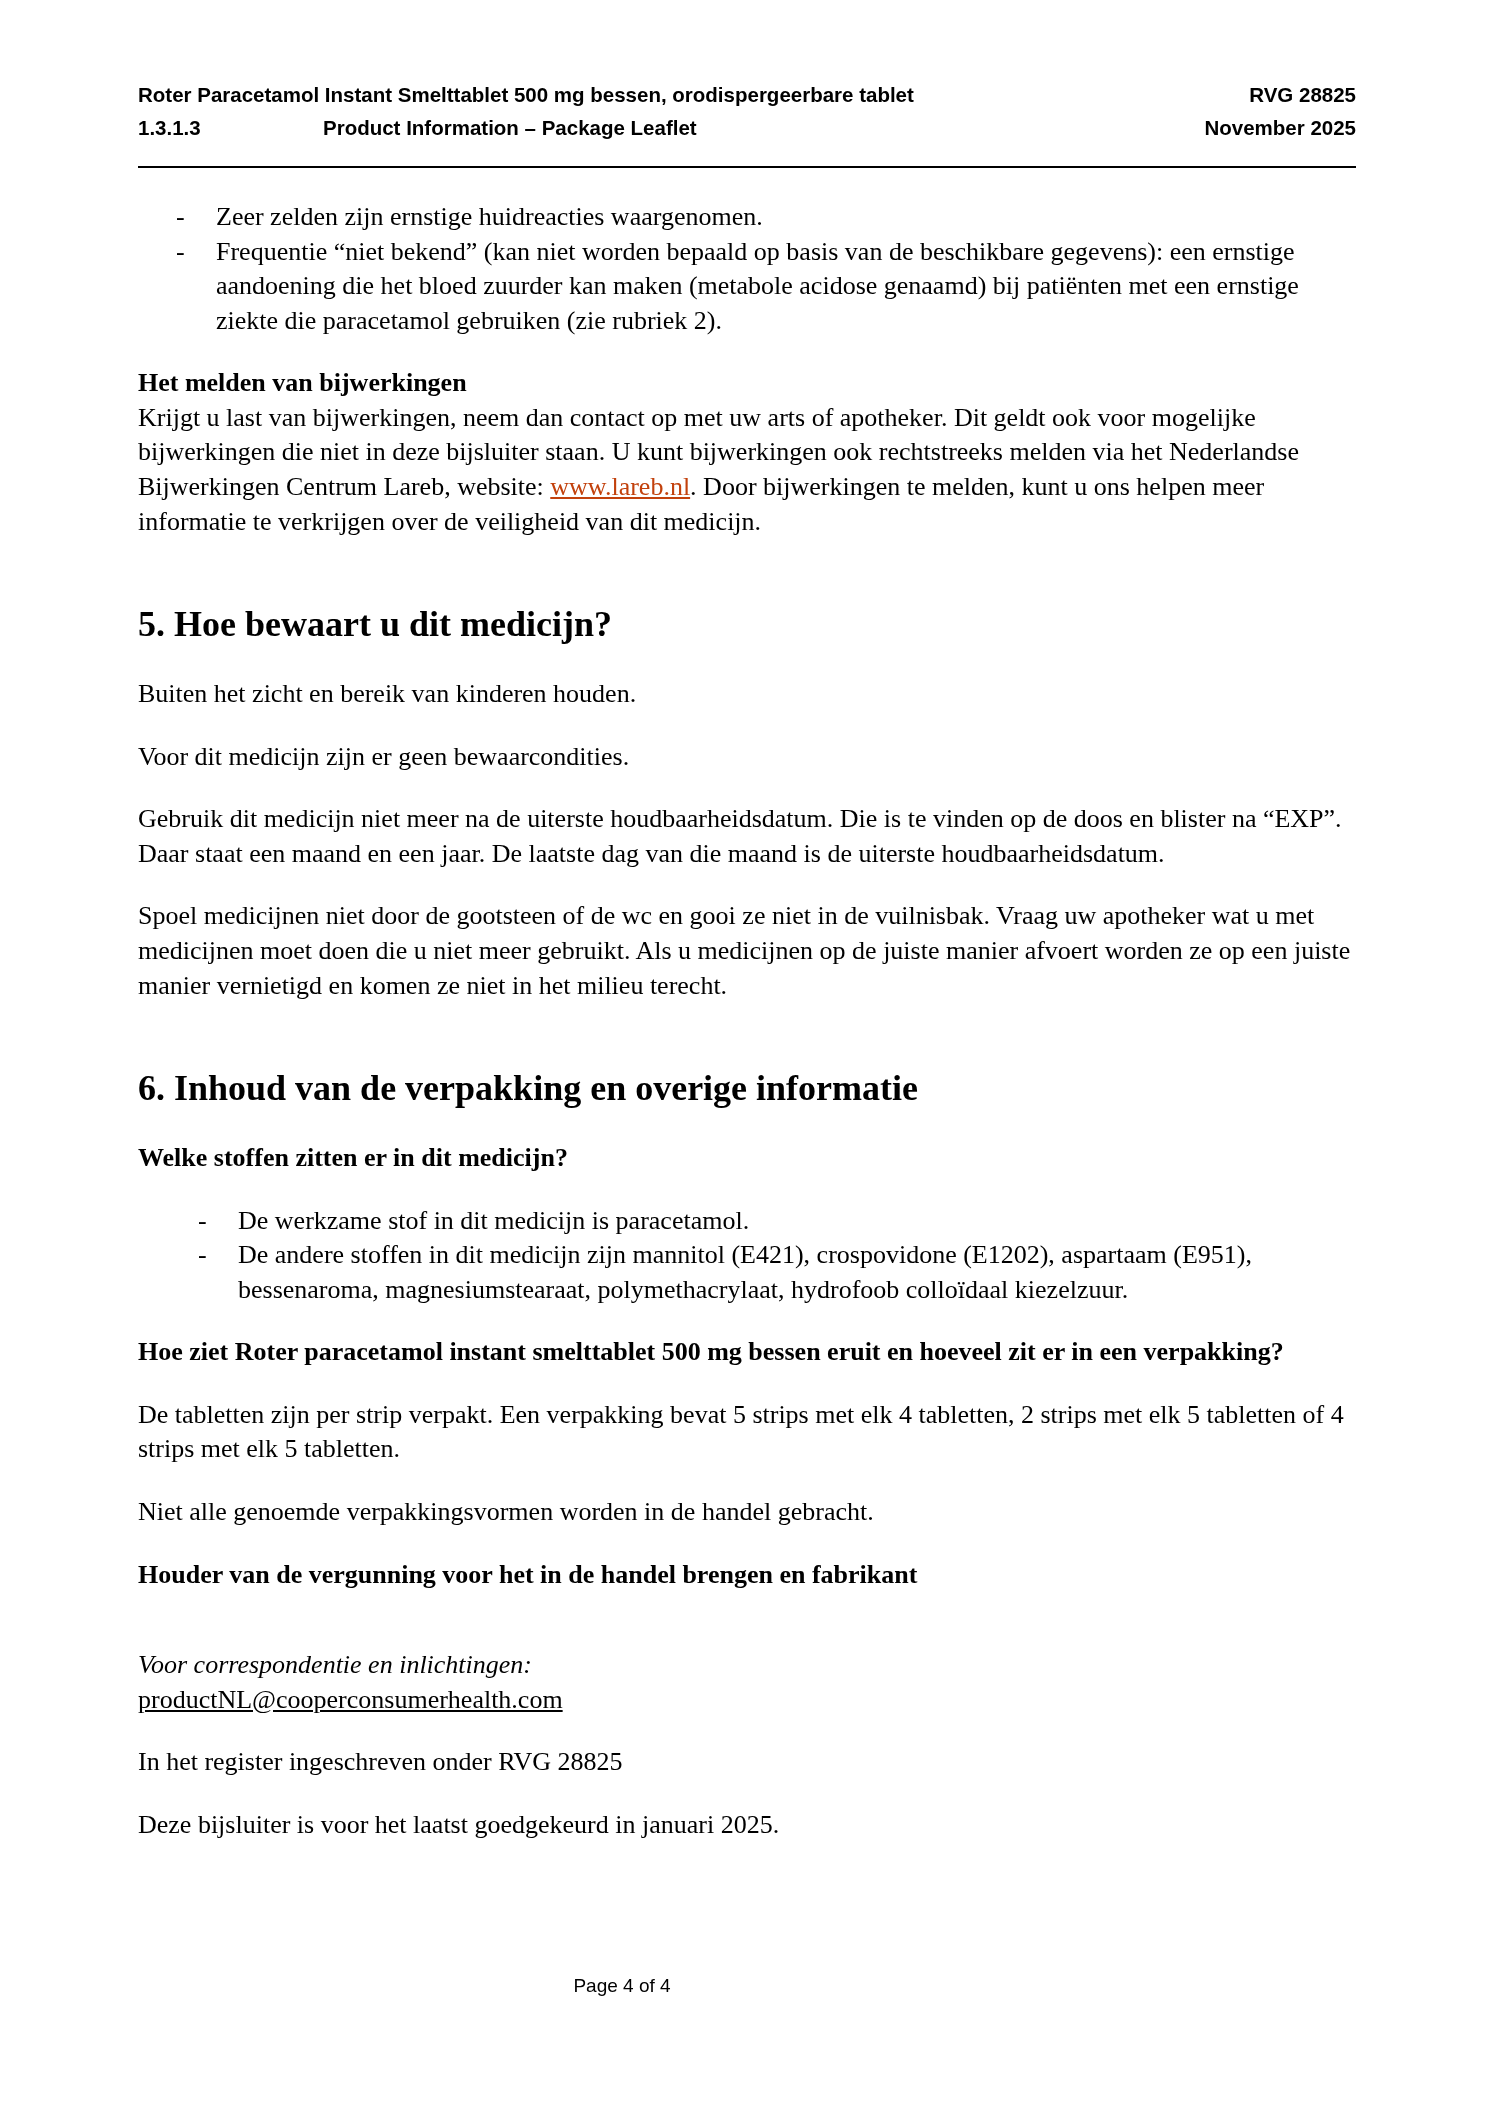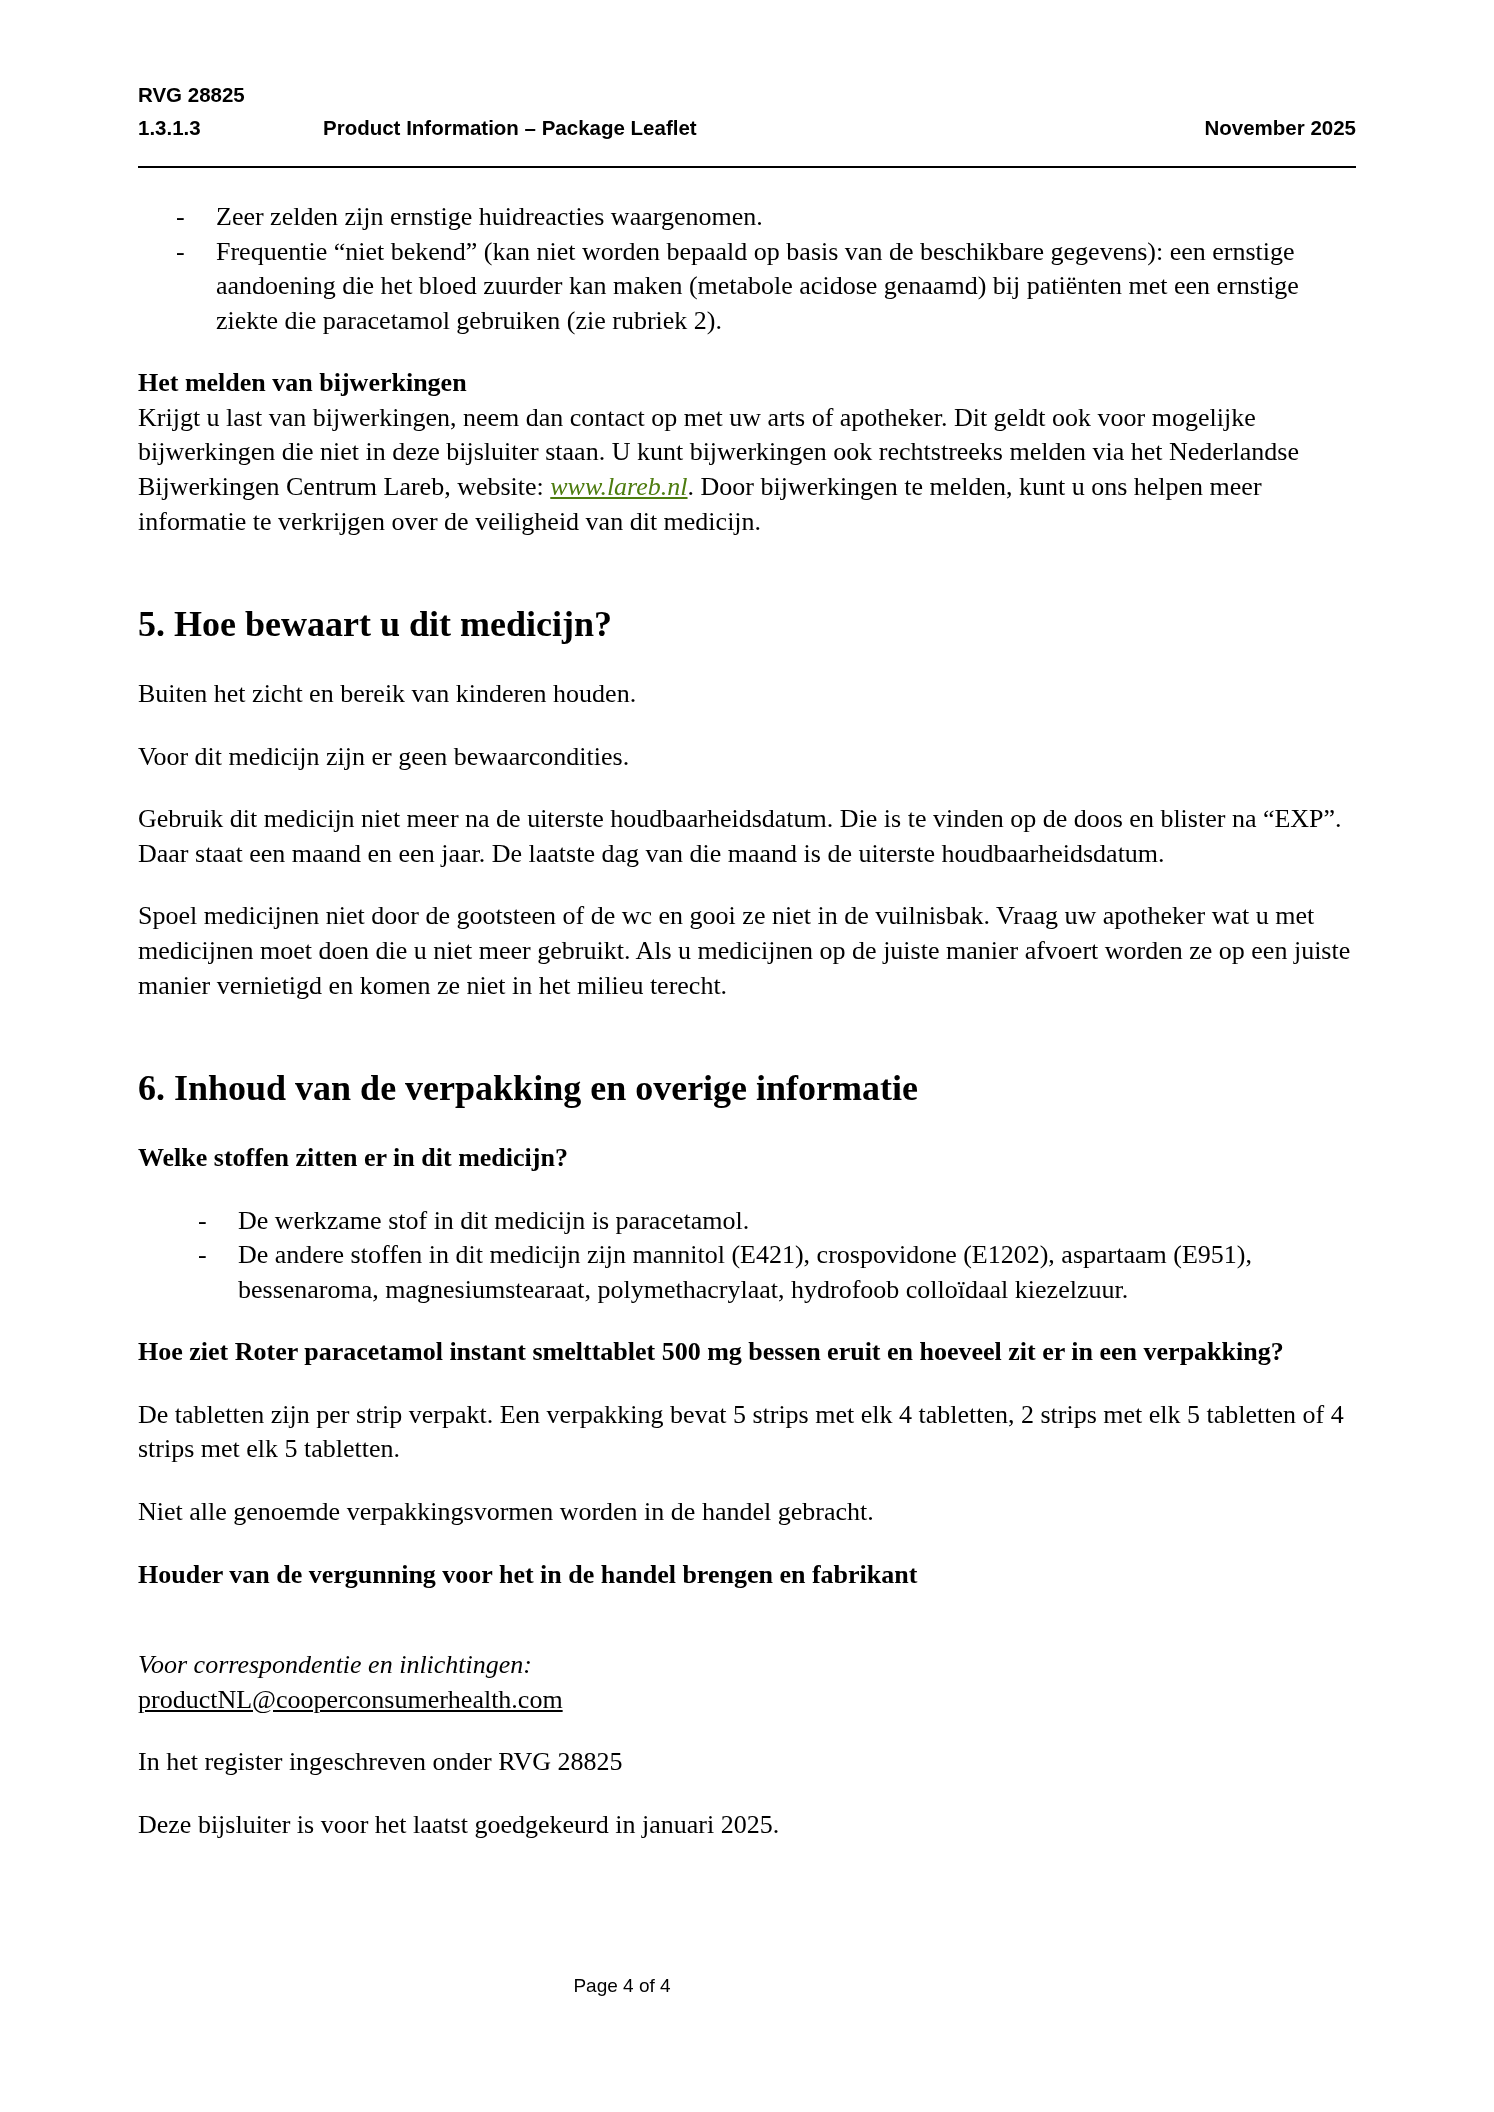--- a/index.html
+++ b/index.html
@@ -101,23 +101,22 @@
     top: 0;
   }
   ul.dash-list.indented li {
     padding-left: 100px;
   }
   ul.dash-list.indented li .dash {
     left: 60px;
   }
 
   a.weblink {
-    color: #4d7c0f;
+    color: #c2410c;
     text-decoration: underline;
-    font-style: italic;
   }
   span.email-underline {
     text-decoration: underline;
   }
   .italic { font-style: italic; }
 
   .addr-line { line-height: 1.33; }
 
   
   .doc-footer {
@@ -131,20 +130,23 @@
     color: #000;
   }
 </style>
 </head>
 <body>
 
 <div class="page">
 
   <div class="doc-header">
     <div class="hdr-row">
+      <div class="hdr-left">
+        <span>Roter Paracetamol Instant Smelttablet 500 mg bessen, orodispergeerbare tablet</span>
+      </div>
       <div class="hdr-right">RVG 28825</div>
     </div>
     <div class="hdr-row">
       <div class="hdr-left">
         <span class="hdr-num">1.3.1.3</span>
         <span>Product Information – Package Leaflet</span>
       </div>
       <div class="hdr-right">November 2025</div>
     </div>
   </div>

